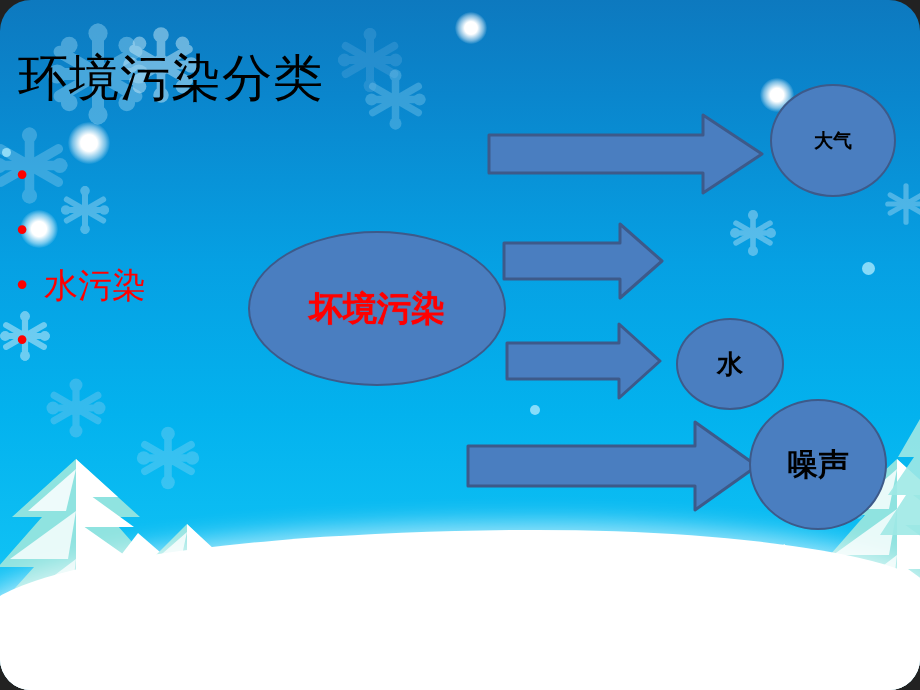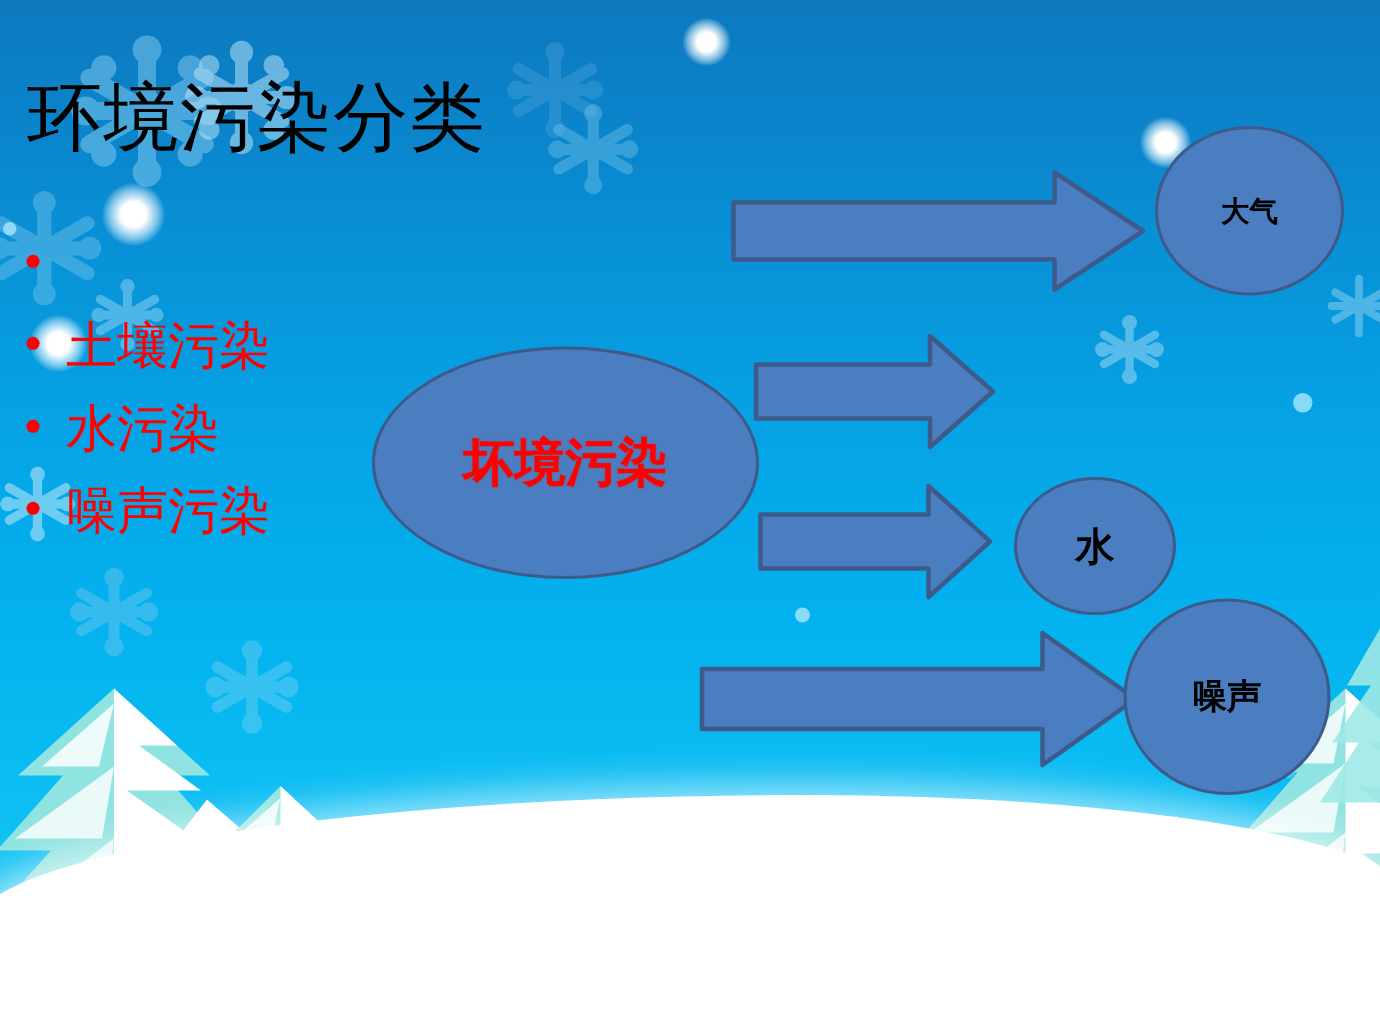--- a/index.html
+++ b/index.html
@@ -14,20 +14,21 @@
     overflow: hidden;
     font-family: "DejaVu Sans", "Liberation Sans", sans-serif;
     background: linear-gradient(180deg,
         #0d79bf 0%,
         #0a86cd 14%,
         #06a0e3 38%,
         #03b2ee 60%,
         #0ec0f4 80%,
         #35cdf7 92%,
         #7fe0fb 100%);
+    border-radius: 31px;
   }
 
   
   .bg-layer {
     position: absolute;
     inset: 0;
     pointer-events: none;
   }
   .snowflake {
     position: absolute;
@@ -415,31 +416,29 @@
   <div class="title">环境污染分类</div>
 
   <div class="bullets">
 
     <div class="bullet-row">
       <span class="bullet-mark">•</span>
     </div>
 
     <div class="bullet-row">
       <span class="bullet-mark">•</span>
-      <span class="bullet-text">土壤污染</span>
     </div>
 
     <div class="bullet-row">
       <span class="bullet-mark">•</span>
       <span class="bullet-text">水污染</span>
     </div>
 
     <div class="bullet-row">
       <span class="bullet-mark">•</span>
-      <span class="bullet-text">噪声污染</span>
     </div>
   </div>
 
   <div class="arrow" style="left:487px; top:113px;">
     <svg width="277" height="82" viewBox="0 0 277 82">
       <path d="M2 22 L216 22 L216 2 L275 41 L216 80 L216 60 L2 60 Z" fill="#4a7ec0" stroke="#3d5a8a" stroke-width="3" stroke-linejoin="round"></path>
     </svg>
   </div>
 
   <div class="arrow" style="left:502px; top:222px;">
@@ -467,16 +466,16 @@
   <div class="shape ellipse" style="left:770px; top:84px; width:126px; height:113px;">
     <span class="shape-label node-label" style="font-size:19px;">大气</span>
   </div>
 
 
   <div class="shape ellipse" style="left:676px; top:318px; width:108px; height:92px;">
     <span class="shape-label node-label" style="font-size:26px;">水</span>
   </div>
 
   <div class="shape ellipse" style="left:749px; top:399px; width:138px; height:131px;">
-    <span class="shape-label node-label" style="font-size:23px;">噪声</span>
+    <span class="shape-label node-label" style="font-size:31px;">噪声</span>
   </div>
 
 </div>
 
 </body></html>

